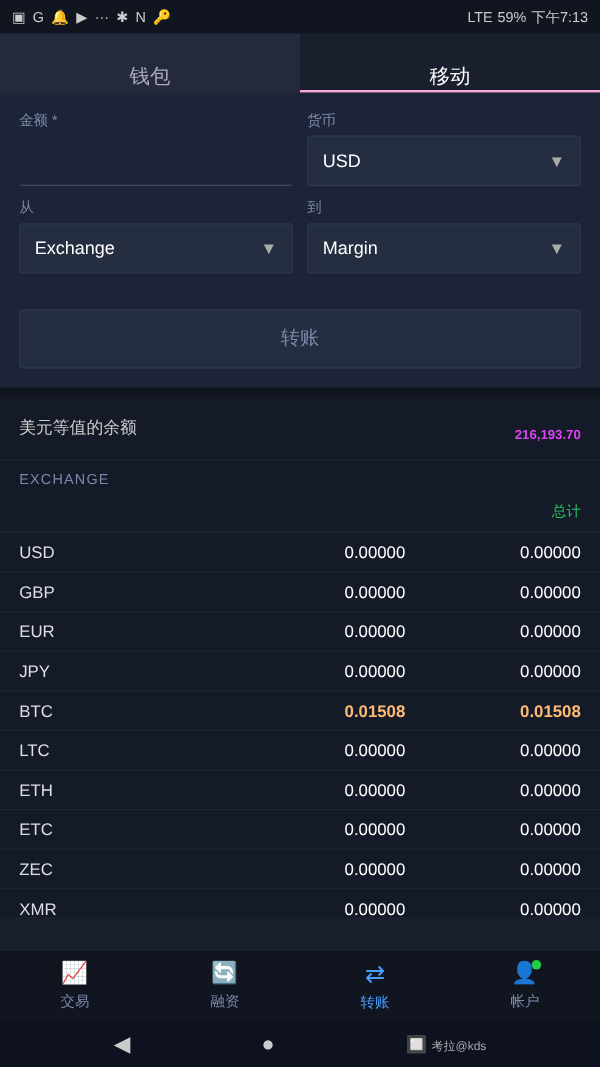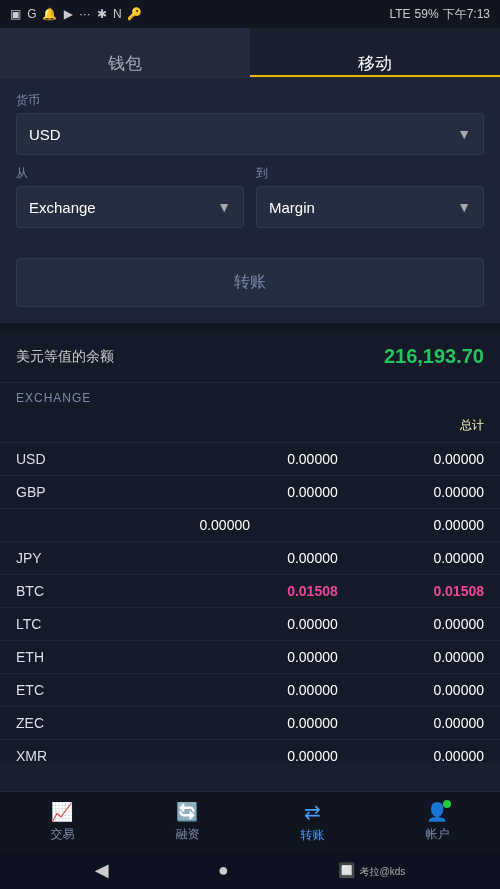--- a/index.html
+++ b/index.html
@@ -41,21 +41,21 @@
       display: flex;
       align-items: flex-end;
       justify-content: center;
       font-size: 17px;
       color: #aab;
       cursor: pointer;
       border-bottom: 2px solid transparent;
     }
     .top-tab.active {
       color: #fff;
-      border-bottom: 2px solid #eab308;
+      border-bottom: 2px solid #f9a8d4;
     }
     .top-tab:not(.active) {
       background: #242a3a;
     }
 
     
     .form-area {
       background: #1e2438;
       padding: 14px 16px 10px 16px;
     }
@@ -135,40 +135,41 @@
       display: flex;
       justify-content: space-between;
       align-items: center;
       border-bottom: 1px solid #222a3a;
     }
     .balance-label {
       font-size: 14px;
       color: #ccc;
     }
     .balance-value {
-      font-size: 20px;
-      color: #22c55e;
+      font-size: 11px;
+      color: #d946ef;
       font-weight: bold;
+      margin-top: 12px;
     }
 
     
     .exchange-section {
       background: #151a28;
       flex: 1;
     }
 
     .table-header {
       display: flex;
       padding: 8px 16px;
       border-bottom: 1px solid #222a3a;
     }
 
     .table-header-col {
       font-size: 12px;
-      color: #fef9c3;
+      color: #22c55e;
     }
 
     .col-name { flex: 1.2; }
     .col-total { flex: 1; text-align: right; }
     .col-available { flex: 1; text-align: right; }
 
     .exchange-label {
       padding: 8px 16px 4px;
       font-size: 12px;
       color: #7a8aaa;
@@ -194,21 +195,21 @@
       font-size: 14px;
       color: #fff;
     }
     .row-available {
       flex: 1;
       text-align: right;
       font-size: 14px;
       color: #fff;
     }
     .row-total.highlight, .row-available.highlight {
-      color: #ec4899;
+      color: #fdba74;
       font-weight: bold;
     }
 
     
     .bottom-nav {
       position: absolute;
       bottom: 38px;
       left: 0;
       width: 100%;
       height: 60px;
@@ -296,20 +297,26 @@
     <span>钱包</span>
   </div>
   <div class="top-tab active">
     <span>移动</span>
   </div>
 </div>
 
 <div class="form-area">
 
   <div class="form-row">
+    <div class="form-field">
+      <div class="field-label">金额 *</div>
+      <div class="amount-input field-input">
+        <span></span>
+      </div>
+    </div>
     <div class="form-field">
       <div class="field-label">货币</div>
       <div class="field-input">
         <span class="field-input-text">USD</span>
         <span class="dropdown-arrow">▼</span>
       </div>
     </div>
   </div>
 
   <div class="form-row">
@@ -353,20 +360,21 @@
     <span class="row-name">USD</span>
     <span class="row-total">0.00000</span>
     <span class="row-available">0.00000</span>
   </div>
       <div class="table-row">
     <span class="row-name">GBP</span>
     <span class="row-total">0.00000</span>
     <span class="row-available">0.00000</span>
   </div>
       <div class="table-row">
+    <span class="row-name">EUR</span>
     <span class="row-total">0.00000</span>
     <span class="row-available">0.00000</span>
   </div>
       <div class="table-row">
     <span class="row-name">JPY</span>
     <span class="row-total">0.00000</span>
     <span class="row-available">0.00000</span>
   </div>
       <div class="table-row">
     <span class="row-name">BTC</span>

